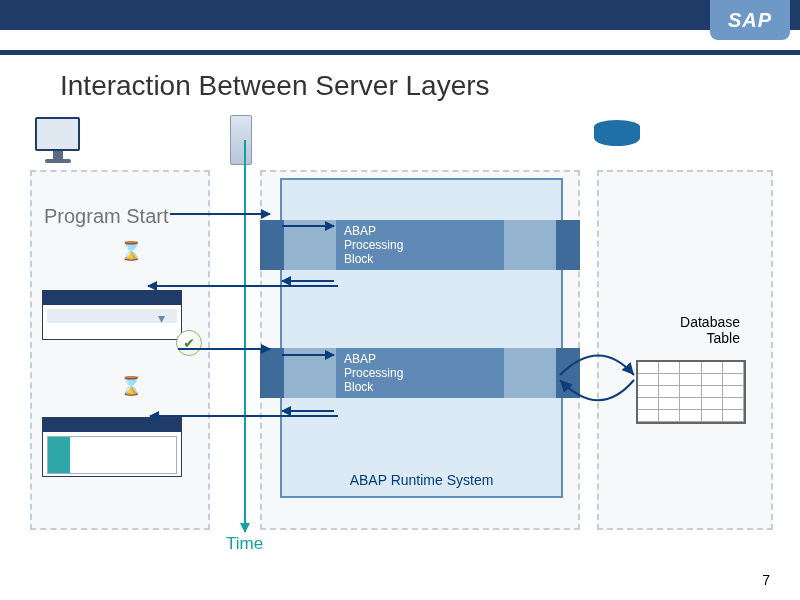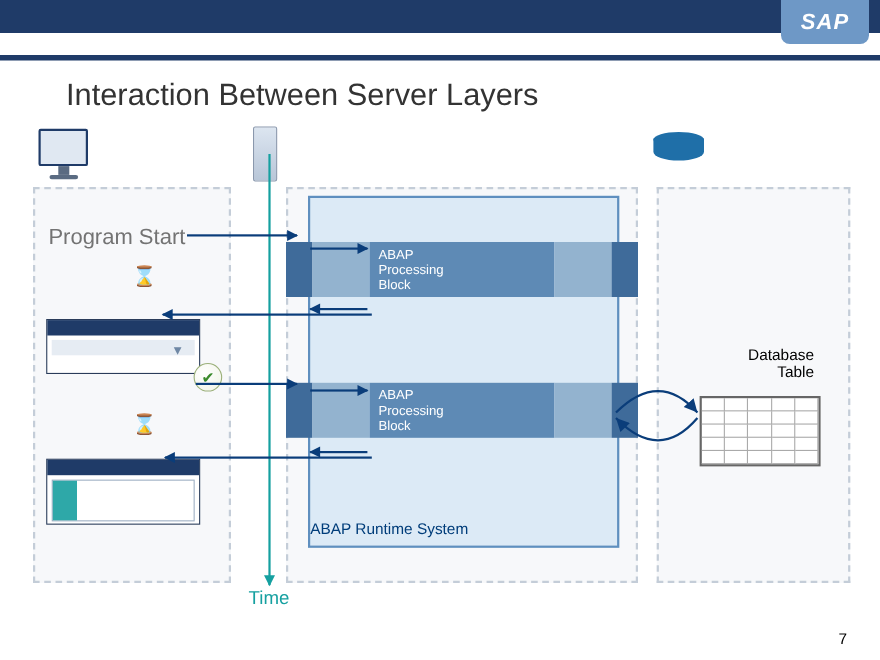--- a/index.html
+++ b/index.html
@@ -49,21 +49,21 @@
   .mw1 { top: 290px; height: 50px; }
   .mw1 .row { height: 14px; background: #e6ecf3; margin: 4px; }
   .mw2 { top: 417px; height: 60px; }
   .mw2 .panel { margin: 4px; height: 38px; border: 1px solid #9fb0c4; display: flex; }
   .mw2 .side { width: 22px; background: #2ea8a8; }
   .funnel { position: absolute; top: 310px; left: 158px; font-size: 14px; color: #7088a5; }
   .badge-go { position: absolute; top: 330px; left: 176px; width: 26px; height: 26px; border-radius: 50%; background: radial-gradient(circle at 35% 35%, #fff, #f0f3e6); border: 1px solid #9bb07a; display:flex; align-items:center; justify-content:center; font-size:14px; color:#3a8a2c; }
 
   
   .runtime-box { position: absolute; top: 178px; left: 280px; width: 283px; height: 320px; border: 2px solid #5f8fbf; background: #dceaf6; }
-  .runtime-caption { position: absolute; bottom: 8px; left: 0; width: 100%; text-align: left; color: #003d7a; font-size: 14px; }
+  .runtime-caption { position: absolute; bottom: 8px; left: 0; width: 100%; text-align: center; color: #003d7a; font-size: 14px; }
 
   
   .proc-bar { position: absolute; left: 260px; width: 320px; height: 50px; display: flex; }
   .pb1 { top: 220px; }
   .pb2 { top: 348px; }
   .proc-bar .edge { width: 24px; background: #3f6b9a; }
   .proc-bar .pad  { width: 52px; background: #93b3cf; }
   .proc-bar .main { flex: 1; background: #5e8ab5; color: #ffffff; font-size: 12px; padding: 6px 8px; display:flex; flex-direction:column; justify-content:center; }
 
   

